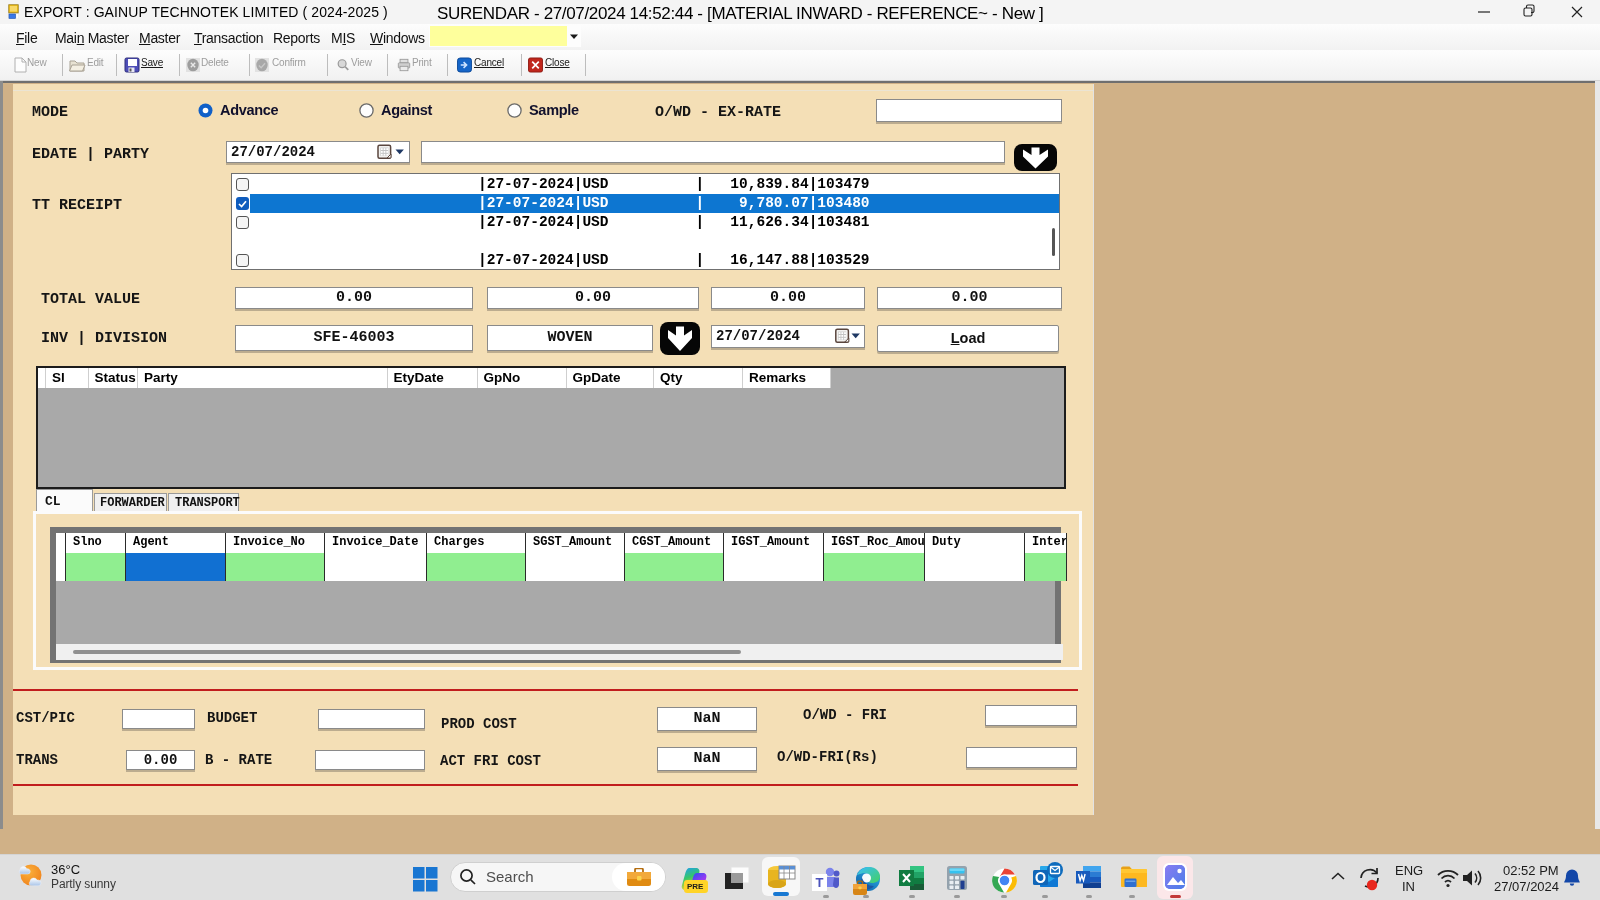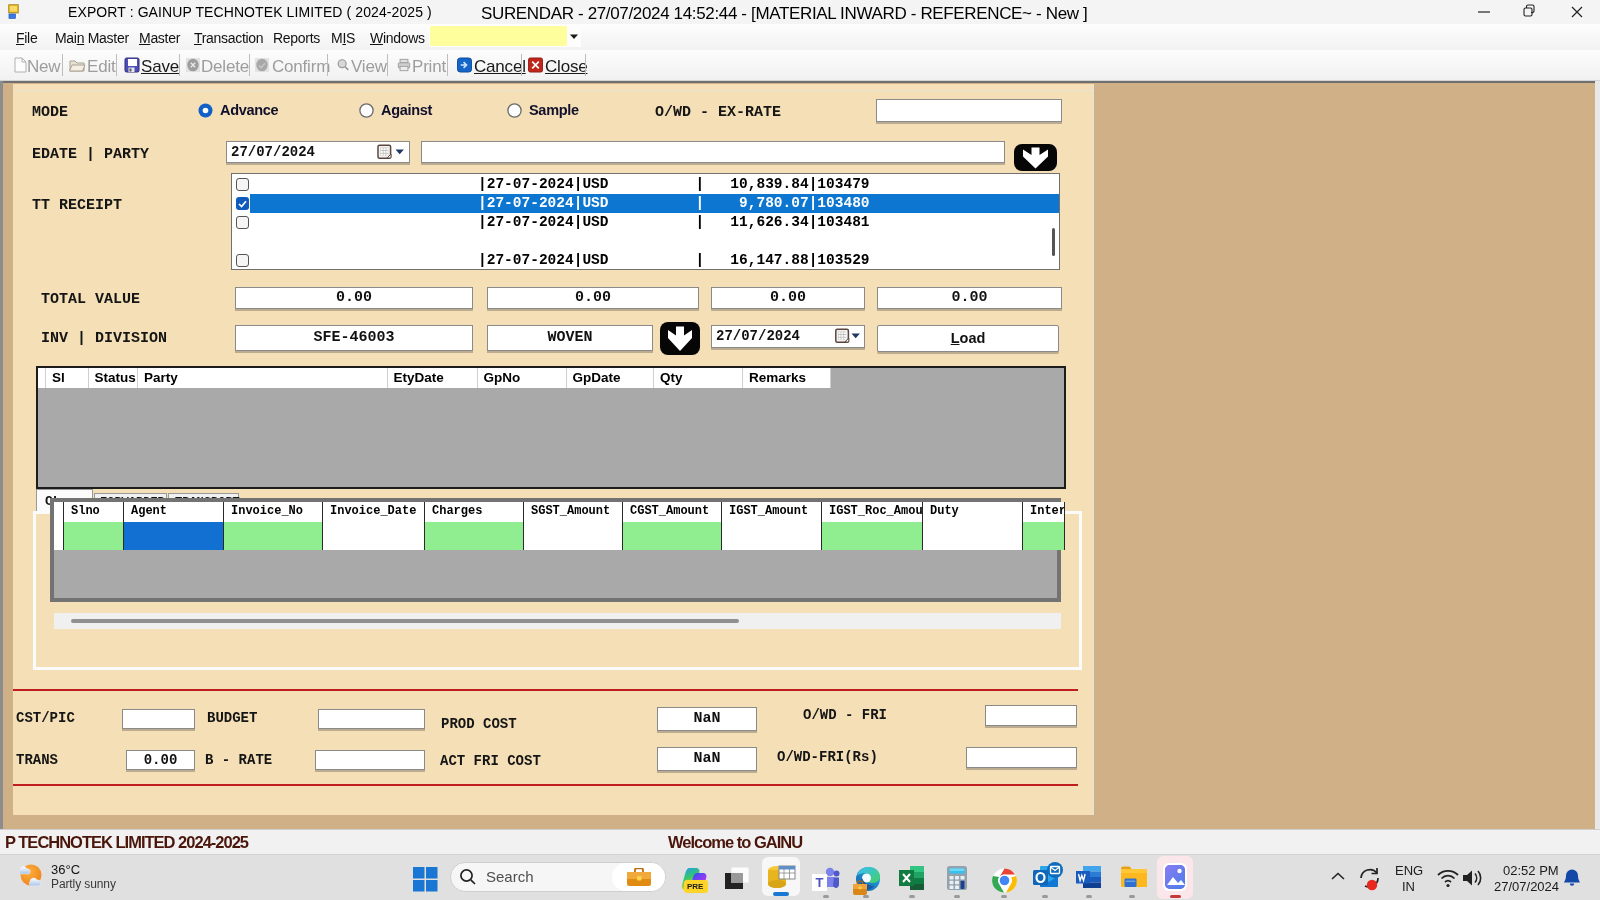--- a/index.html
+++ b/index.html
@@ -3,30 +3,30 @@
 <meta charset="utf-8">
 <style>
   * { margin:0; padding:0; box-sizing:border-box; }
   html,body { width:1600px; height:900px; overflow:hidden; }
   #screen { position:relative; width:1600px; height:900px; font-family:"Liberation Sans",sans-serif; background:#d0b187; }
   .abs { position:absolute; }
   .lbl { font-family:"Liberation Mono",monospace; font-weight:bold; color:#151515; font-size:15px; white-space:pre; }
 
   
   #titlebar { left:0; top:0; width:1600px; height:24px; background:#f4f4f4; }
-  #titlebar .t { position:absolute; top:4px; font-size:13px; color:#000; white-space:nowrap; letter-spacing:-0.2px;margin-left:44px; }
+  #titlebar .t { position:absolute; top:4px; font-size:13px; color:#000; white-space:nowrap; letter-spacing:-0.2px; }
 
   
   #menubar { left:0; top:24px; width:1600px; height:26px; background:linear-gradient(#fdfdfd,#f2f2f2); }
   #menubar .m { position:absolute; top:6px; font-size:14px; color:#111; white-space:nowrap; letter-spacing:-0.3px; }
 
   
   #toolbar { left:0; top:50px; width:1600px; height:31px; background:linear-gradient(#fdfdfd,#f1f1f1); border-bottom:1px solid #d4d4d4; }
   #toolbar .sep { position:absolute; top:4px; width:1px; height:22px; background:#bdbdbd; }
-  #toolbar .bt { position:absolute; top:7px; font-size:17px; white-space:nowrap; letter-spacing:-0.2px; }
+  #toolbar .bt { position:absolute; top:7px; font-size:10px; white-space:nowrap; letter-spacing:-0.2px; }
   .dis { color:#9d9d9d; }
   .ena { color:#1a1a1a;text-decoration:underline; }
   #toolbar svg { position:absolute; top:7px; }
 
   
   #form { left:13px; top:84px; width:1080px; height:731px; background:#f4dfb6; }
   .box { position:absolute; background:#fff; border:1px solid #8a8a8a; box-shadow:0 2px 0 rgba(120,110,95,0.45); font-family:"Liberation Mono",monospace; font-weight:bold; font-size:15px; color:#111; text-align:center; }
   .blackbtn { position:absolute; background:#060606; border-radius:8px; }
   .redline { position:absolute; height:2px; background:#c11d1d; }
 
@@ -278,21 +278,21 @@
     <div class="hcell g1h" style="left:528.5px;top:0;width:87.5px">GpDate</div>
     <div class="hcell g1h" style="left:616px;top:0;width:89px">Qty</div>
     <div class="hcell g1h" style="left:705px;top:0;width:88px">Remarks</div>
   </div>
 
   <div class="tab" style="left:36px;top:489px;width:57px;height:24px;background:#fbfbfb;font-size:13px;padding:4px 0 0 8px">CL</div>
   <div class="tab" style="left:94px;top:493px;width:73px;height:20px;background:#f0f0f0;font-size:12px;padding:2px 0 0 5px">FORWARDER</div>
   <div class="tab" style="left:168px;top:493px;width:71px;height:20px;background:#f0f0f0;font-size:12px;padding:2px 0 0 6px">TRANSPORT</div>
 
   <div class="abs" style="left:33px;top:511px;width:1049px;height:159px;border:3px solid #fbfbfb"></div>
-  <div class="abs" style="left:50px;top:498px;width:1011px;height:104px;background:#a9a9a9;border:4px solid #737373">
+  <div class="abs" style="left:50px;top:527px;width:1011px;height:136px;background:#a9a9a9;border:6px solid #737373">
 
     <div class="hcell g2h" style="left:0;top:0;width:10px"></div>
     <div class="hcell g2h" style="left:10px;top:0;width:60px">Slno</div>
     <div class="hcell g2h" style="left:70px;top:0;width:100px">Agent</div>
     <div class="hcell g2h" style="left:170px;top:0;width:99px">Invoice_No</div>
     <div class="hcell g2h" style="left:269px;top:0;width:102px">Invoice_Date</div>
     <div class="hcell g2h" style="left:371px;top:0;width:99px">Charges</div>
     <div class="hcell g2h" style="left:470px;top:0;width:99px">SGST_Amount</div>
     <div class="hcell g2h" style="left:569px;top:0;width:99px">CGST_Amount</div>
     <div class="hcell g2h" style="left:668px;top:0;width:100px">IGST_Amount</div>
@@ -330,24 +330,20 @@
   <span class="abs lbl" style="left:16px;top:752px;font-size:14px">TRANS</span>
   <div class="box" style="left:126px;top:750px;width:69px;height:20px;font-size:14px;line-height:18px">0.00</div>
   <span class="abs lbl" style="left:205px;top:752px;font-size:14px">B - RATE</span>
   <div class="box" style="left:315px;top:750px;width:110px;height:20px"></div>
   <span class="abs lbl" style="left:440px;top:753px;font-size:14px">ACT FRI COST</span>
   <div class="box" style="left:657px;top:747px;width:100px;height:24px;font-size:15px;line-height:22px">NaN</div>
   <span class="abs lbl" style="left:777px;top:749px;font-size:14px">O/WD-FRI(Rs)</span>
   <div class="box" style="left:966px;top:747px;width:111px;height:21px"></div>
   <div class="redline" style="left:13px;top:784px;width:1065px"></div>
 
-  <div class="abs" id="statusbar">
-    <span class="s" style="left:5px">P TECHNOTEK LIMITED 2024-2025</span>
-    <span class="s" style="left:668px">Welcome to GAINU</span>
-  </div>
 
   <div class="abs" id="taskbar">
 
     <svg style="left:17px;top:7px" width="28" height="26">
       <defs>
         <radialGradient id="sun" cx="0.4" cy="0.35" r="0.8">
             <stop offset="0" stop-color="#fbb03b"></stop>
             <stop offset="1" stop-color="#ee7d18"></stop>
           </radialGradient>
         <linearGradient id="cl" x1="0" y1="0" x2="0" y2="1">

